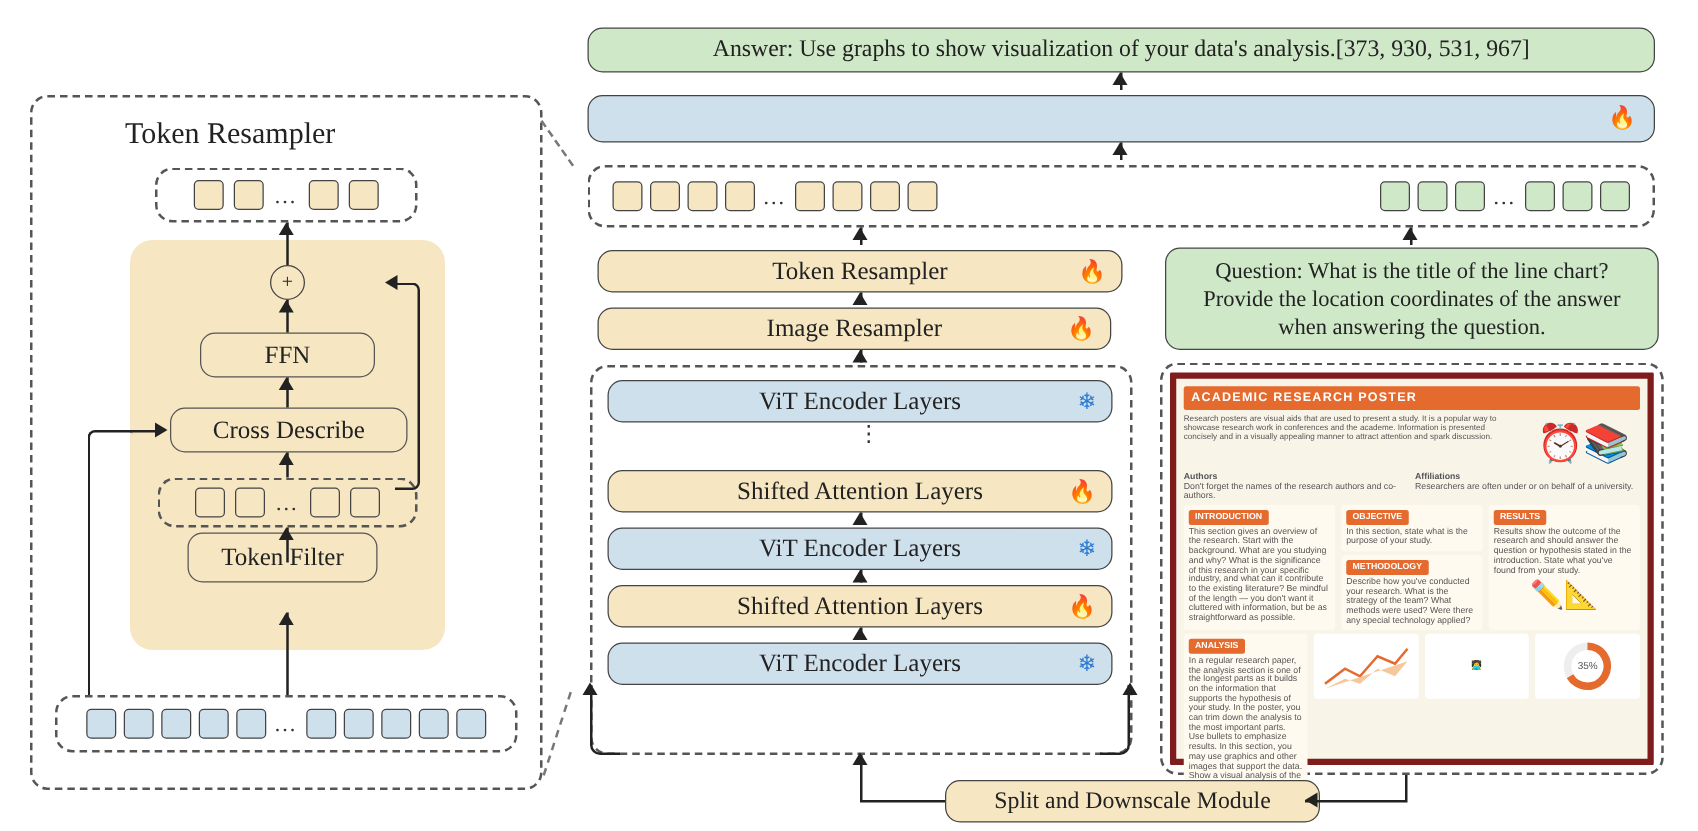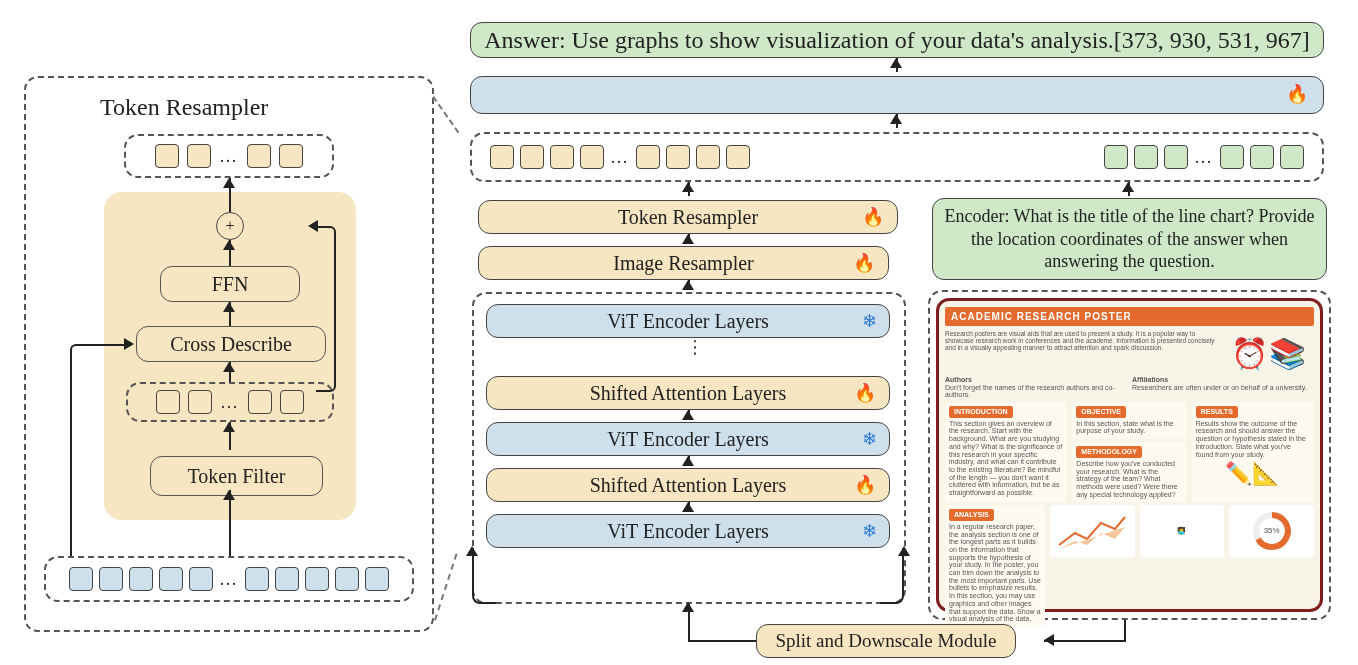--- a/index.html
+++ b/index.html
@@ -24,34 +24,34 @@
   .dashbox-inner{border:2px dashed #555;border-radius:14px}
 
   
   .arr-up{position:absolute;width:0;height:0;border-left:6px solid transparent;border-right:6px solid transparent;border-bottom:10px solid #222}
   .arr-right{position:absolute;width:0;height:0;border-top:6px solid transparent;border-bottom:6px solid transparent;border-left:10px solid #222}
   .arr-left{position:absolute;width:0;height:0;border-top:6px solid transparent;border-bottom:6px solid transparent;border-right:10px solid #222}
   .vline{position:absolute;width:2px;background:#222}
   .hline{position:absolute;height:2px;background:#222}
 
   
-  .poster{background:#f8f4e8;border:3px solid #7f1d1d;border-radius:13px;padding:6px;font-family:Arial,Helvetica,sans-serif;font-size:7px;color:#555;line-height:1.1}
+  .poster{background:#f8f4e8;border:5px solid #7f1d1d;border-radius:1px;padding:6px;font-family:Arial,Helvetica,sans-serif;font-size:7px;color:#555;line-height:1.1}
   .poster .hdr{background:#e46a2e;color:#fff;font-weight:bold;letter-spacing:1px;font-size:10px;padding:4px 6px;border-radius:2px;margin-bottom:4px}
   .poster .tag{background:#e46a2e;color:#fff;font-weight:bold;font-size:7px;padding:2px 5px;border-radius:2px;display:inline-block;margin-bottom:2px}
   .poster .card{background:#fffaef;border-radius:3px;padding:4px;margin-top:3px}
   .poster .row{display:flex;gap:5px}
   .poster .col{flex:1}
   .poster .chartbg{background:#fff;border-radius:3px;height:52px;display:flex;align-items:center;justify-content:center}
 
   .tokenrow{display:flex;gap:6px;align-items:center}
 </style>
 </head>
 <body>
 
-<div class="abs block green" style="left:470px;top:22px;width:854px;height:36px;font-size:24px">Answer: Use graphs to show visualization of your data's analysis.[373, 930, 531, 967]</div>
+<div class="abs block green" style="left:470px;top:22px;width:854px;height:36px;font-size:19px">Answer: Use graphs to show visualization of your data's analysis.[373, 930, 531, 967]</div>
 <div class="vline" style="left:896px;top:58px;height:14px"></div>
 <div class="arr-up" style="left:890px;top:58px"></div>
 
 <div class="abs block blue" style="left:470px;top:76px;width:854px;height:38px;font-size:22px;position:absolute">
   <span class="fire abs" style="right:14px;top:6px">🔥</span>
 </div>
 <div class="vline" style="left:896px;top:114px;height:14px"></div>
 <div class="arr-up" style="left:890px;top:114px"></div>
 
 <div class="abs dashbox" style="left:470px;top:132px;width:854px;height:50px;display:flex;align-items:center;padding:0 18px;gap:18px">
@@ -130,21 +130,21 @@
 <div class="abs block blue" style="left:486px;top:514px;width:404px;height:34px;position:absolute">
   <span>ViT Encoder Layers</span>
   <span class="snow abs" style="right:12px;top:5px">❄</span>
 </div>
 
 <div class="abs" style="left:472px;top:548px;width:24px;height:56px;border-left:2px solid #222;border-bottom:2px solid #222;border-radius:0 0 0 8px"></div>
 <div class="arr-up" style="left:466px;top:546px"></div>
 <div class="abs" style="left:880px;top:548px;width:24px;height:56px;border-right:2px solid #222;border-bottom:2px solid #222;border-radius:0 0 8px 0"></div>
 <div class="arr-up" style="left:898px;top:546px"></div>
 
-<div class="abs block green" style="left:932px;top:198px;width:395px;height:82px;font-size:18px;text-align:center;line-height:1.25">Encoder: What is the title of the line chart? Provide the location coordinates of the answer when answering the question.</div>
+<div class="abs block green" style="left:932px;top:198px;width:395px;height:82px;font-size:18px;text-align:center;line-height:1.25">Question: What is the title of the line chart? Provide the location coordinates of the answer when answering the question.</div>
 
 <div class="abs dashbox" style="left:928px;top:290px;width:403px;height:330px;padding:6px">
   <div class="poster" style="width:100%;height:100%;position:relative">
     <div class="hdr">ACADEMIC RESEARCH POSTER</div>
     <div style="display:flex;gap:6px">
       <div style="flex:1.4">
         <div style="font-size:6.5px">Research posters are visual aids that are used to present a study. It is a popular way to showcase research work in conferences and the academe. Information is presented concisely and in a visually appealing manner to attract attention and spark discussion.</div>
       </div>
       <div style="width:90px;height:46px;display:flex;align-items:center;justify-content:center;font-size:30px">⏰📚</div>
     </div>
@@ -183,21 +183,21 @@
         <svg width="44" height="44" viewBox="0 0 44 44">
             <circle cx="22" cy="22" r="16" fill="none" stroke="#eee" stroke-width="6"></circle>
             <path d="M22 6 A16 16 0 1 1 8 30" fill="none" stroke="#e46a2e" stroke-width="6"></path>
           </svg>
         <span style="position:absolute;font-size:8px;color:#555">35%</span>
       </div>
     </div>
   </div>
 </div>
 
-<div class="abs block cream" style="left:756px;top:624px;width:260px;height:34px;font-size:19px">Split and Downscale Module</div>
+<div class="abs block cream" style="left:756px;top:624px;width:300px;height:34px;font-size:19px">Split and Downscale Module</div>
 
 <div class="hline" style="left:688px;top:640px;width:68px"></div>
 <div class="vline" style="left:688px;top:604px;height:36px"></div>
 <div class="arr-up" style="left:682px;top:602px"></div>
 
 <div class="hline" style="left:1044px;top:640px;width:82px"></div>
 <div class="vline" style="left:1124px;top:620px;height:20px"></div>
 <div class="arr-left" style="left:1044px;top:634px"></div>
 
 <div class="abs dashbox" style="left:24px;top:76px;width:410px;height:556px"></div>
@@ -224,21 +224,21 @@
 <div class="abs block cream" style="left:136px;top:326px;width:190px;height:36px;border-color:#555">Cross Describe</div>
 
 <div class="abs dashbox-inner" style="left:126px;top:382px;width:208px;height:40px;display:flex;align-items:center;justify-content:center;gap:8px">
   <span class="token tcream"></span>
   <span class="token tcream"></span>
   <span class="dots">…</span>
   <span class="token tcream"></span>
   <span class="token tcream"></span>
 </div>
 
-<div class="abs block cream" style="left:150px;top:456px;width:173px;height:40px;border-color:#555">Token Filter</div>
+<div class="abs block cream" style="left:150px;top:426px;width:152px;height:40px;border-color:#555">Token Filter</div>
 
 <div class="abs dashbox-inner" style="left:44px;top:556px;width:370px;height:46px;display:flex;align-items:center;justify-content:center;gap:6px">
   <span class="token tblue"></span>
   <span class="token tblue"></span>
   <span class="token tblue"></span>
   <span class="token tblue"></span>
   <span class="token tblue"></span>
   <span class="dots">…</span>
   <span class="token tblue"></span>
   <span class="token tblue"></span>

